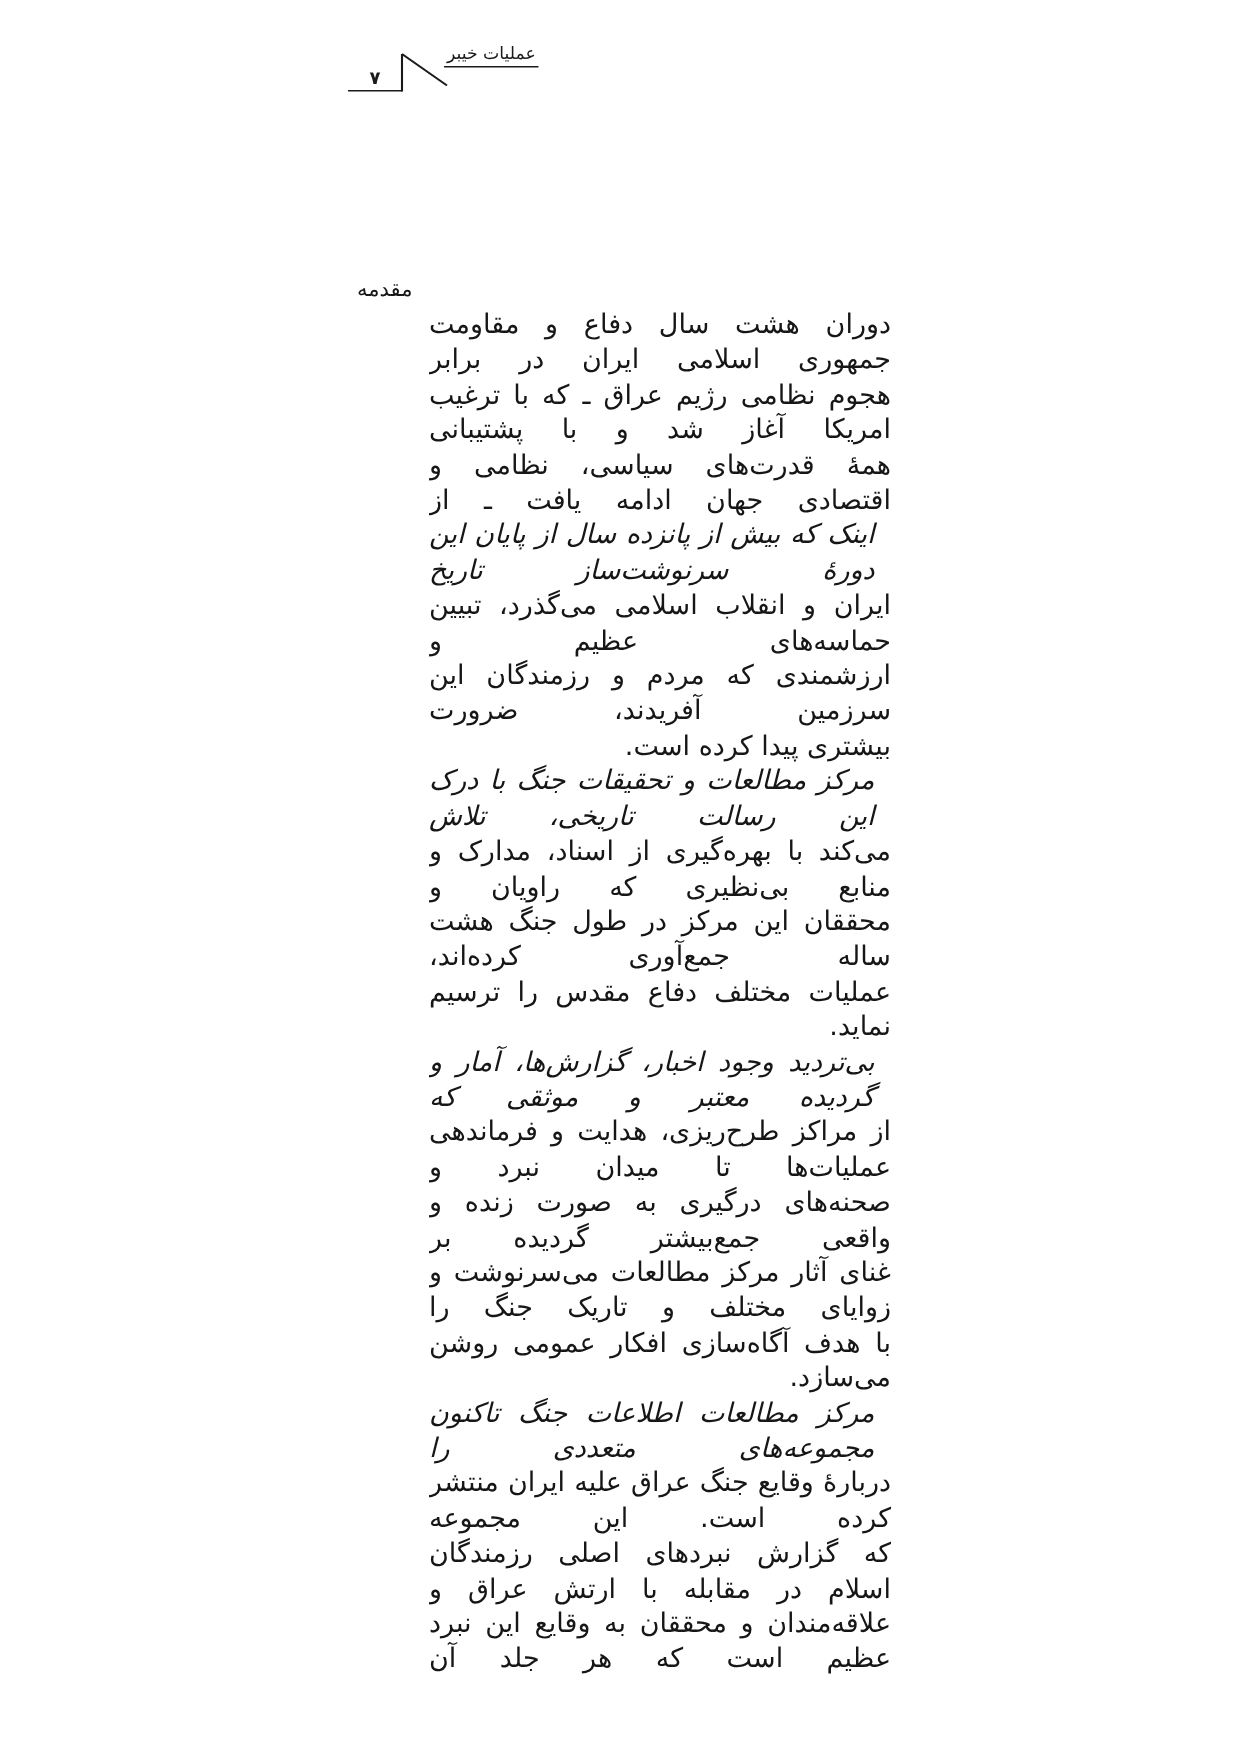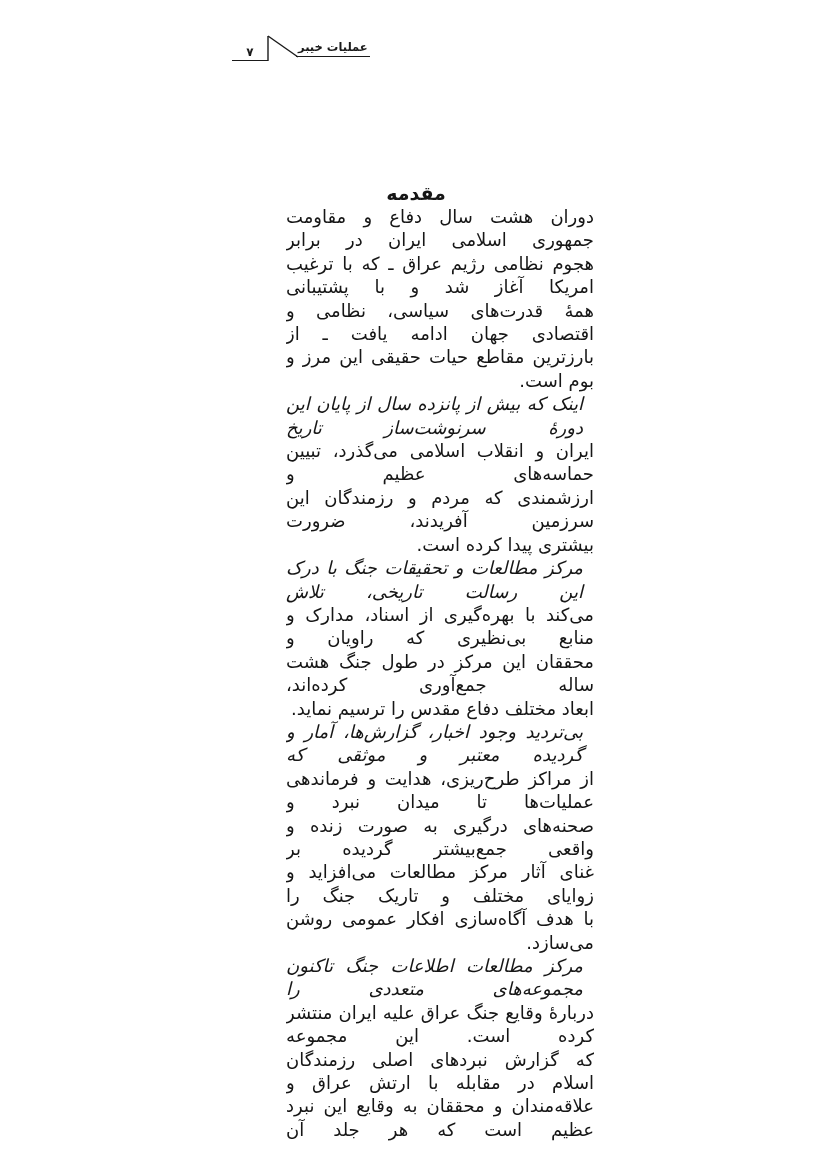--- a/index.html
+++ b/index.html
@@ -22,24 +22,24 @@
     left: 232px; top: 44px;
     width: 36px;
     text-align: center;
     font-size: 12px; font-weight: 700;
     line-height: 16px;
     border-bottom: 1.4px solid #1a1a1a;
     direction: rtl;
   }
   .rtitle {
     position: absolute;
-    left: 296px; top: 40px;
+    left: 296px; top: 28px;
     min-width: 52px;
     text-align: center;
-    font-size: 11.5px; font-weight: 700;
+    font-size: 11.5px; font-weight: 400;
     line-height: 15px;
     padding: 0 2px 1px 2px;
     border-bottom: 1.4px solid #1a1a1a;
     direction: rtl;
     white-space: nowrap;
   }
   .hrule {
     position: absolute;
     left: 228px; top: 33px;
   }
@@ -47,23 +47,23 @@
 
   
   .textblock {
     position: absolute;
     left: 238px; top: 181px;
     width: 356px;
     direction: rtl;
     color: #161616;
   }
   .heading {
-    font-size: 19px; font-weight: 700;
+    font-size: 14px; font-weight: 400;
     line-height: 24px;
-    text-align: center;
+    text-align: left;
   }
   .para { margin: 0; }
   .tline {
     font-size: 18px;
     line-height: 23.4px;
     text-align: justify;
     text-align-last: justify;
     overflow: hidden;
     white-space: normal;
     margin-left: 48px;
@@ -85,39 +85,38 @@
     <span class="rtitle">عملیات خیبر</span>
   </div>
 
   <div class="textblock">
     <div class="heading">مقدمه</div>
     <div id="paras">
         <div class="para">
           <div class="tline">دوران هشت سال دفاع و مقاومت جمهوری اسلامی ایران در برابر</div>
           <div class="tline">هجوم نظامی رژیم عراق ـ که با ترغیب امریکا آغاز شد و با پشتیبانی</div>
           <div class="tline">همهٔ قدرت‌های سیاسی، نظامی و اقتصادی جهان ادامه یافت ـ از</div>
-          <div class="tline plast">بارزترین مقاطع حیات حقیقی این مرز و بوم است.</div>
         </div>
         <div class="para">
           <div class="tline indent">اینک که بیش از پانزده سال از پایان این دورهٔ سرنوشت‌ساز تاریخ</div>
           <div class="tline">ایران و انقلاب اسلامی می‌گذرد، تبیین حماسه‌های عظیم و</div>
           <div class="tline">ارزشمندی که مردم و رزمندگان این سرزمین آفریدند، ضرورت</div>
           <div class="tline plast">بیشتری پیدا کرده است.</div>
         </div>
         <div class="para">
           <div class="tline indent">مرکز مطالعات و تحقیقات جنگ با درک این رسالت تاریخی، تلاش</div>
           <div class="tline">می‌کند با بهره‌گیری از اسناد، مدارک و منابع بی‌نظیری که راویان و</div>
           <div class="tline">محققان این مرکز در طول جنگ هشت ساله جمع‌آوری کرده‌اند،</div>
-          <div class="tline plast">ابعاد مختلف دفاع مقدس را ترسیم نماید.</div>
+          <div class="tline plast">عملیات مختلف دفاع مقدس را ترسیم نماید.</div>
         </div>
         <div class="para">
           <div class="tline indent">بی‌تردید وجود اخبار، گزارش‌ها، آمار و گردیده معتبر و موثقی که</div>
           <div class="tline">از مراکز طرح‌ریزی، هدایت و فرماندهی عملیات‌ها تا میدان نبرد و</div>
           <div class="tline">صحنه‌های درگیری به صورت زنده و واقعی جمع‌بیشتر گردیده بر</div>
-          <div class="tline">غنای آثار مرکز مطالعات می‌افزاید و زوایای مختلف و تاریک جنگ را</div>
+          <div class="tline">غنای آثار مرکز مطالعات می‌سرنوشت و زوایای مختلف و تاریک جنگ را</div>
           <div class="tline plast">با هدف آگاه‌سازی افکار عمومی روشن می‌سازد.</div>
         </div>
         <div class="para">
           <div class="tline indent">مرکز مطالعات اطلاعات جنگ تاکنون مجموعه‌های متعددی را</div>
           <div class="tline">دربارهٔ وقایع جنگ عراق علیه ایران منتشر کرده است. این مجموعه</div>
           <div class="tline">که گزارش نبردهای اصلی رزمندگان اسلام در مقابله با ارتش عراق و</div>
           <div class="tline">علاقه‌مندان و محققان به وقایع این نبرد عظیم است که هر جلد آن</div>
         </div>
       </div>
   </div>

